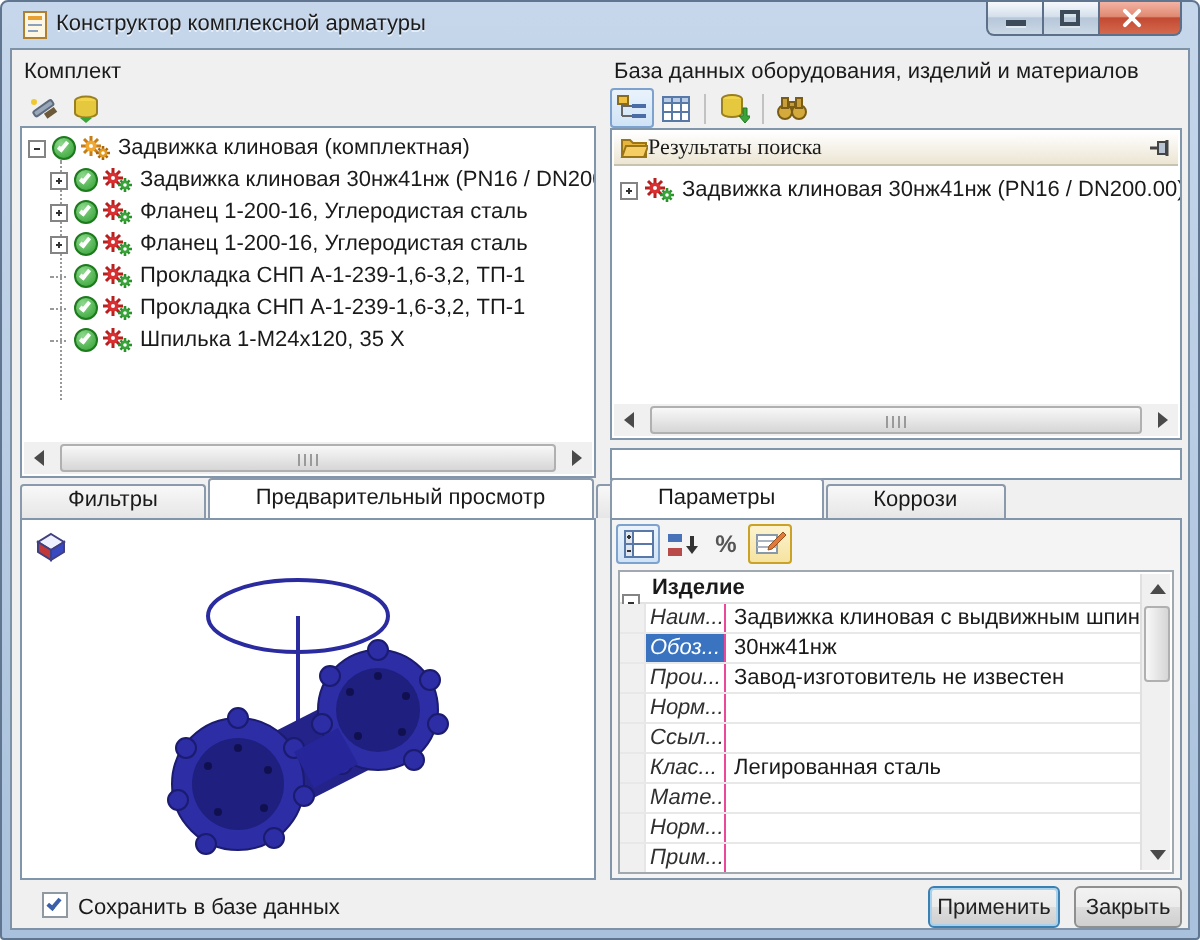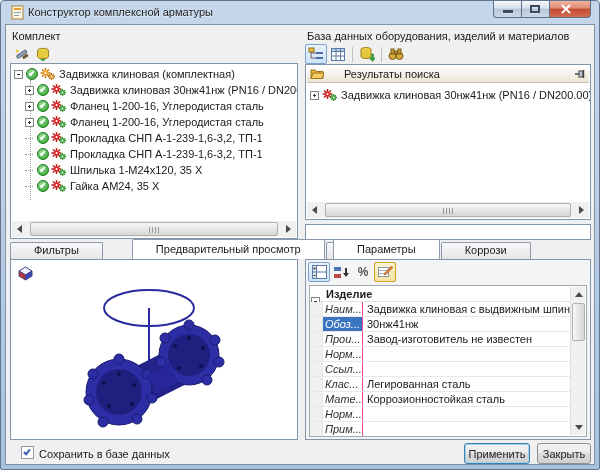--- a/index.html
+++ b/index.html
@@ -59,37 +59,37 @@
   .hthumb{height:14px;margin-top:0;background:linear-gradient(#f8f8f8,#d6d6d6);border:1px solid #b0b0b0;border-radius:2px;position:relative;}
   .hthumb::before{content:"";position:absolute;left:50%;top:4px;margin-left:-5px;width:10px;height:6px;
     background:repeating-linear-gradient(90deg,#9a9a9a 0 1px,transparent 1px 3px);}
   .vscroll{position:absolute;top:1px;bottom:1px;right:1px;width:15px;background:#f0f0f0;border-left:1px solid #e0e0e0;}
   .vthumb{position:absolute;left:0;width:13px;margin:1px;background:linear-gradient(90deg,#f8f8f8,#d6d6d6);border:1px solid #b0b0b0;border-radius:2px;}
 
   
   .tabs{position:absolute;display:flex;align-items:flex-end;height:20px;}
   .tab{height:17px;line-height:15px;padding:0 23px;border:1px solid #8a99ab;border-bottom:none;border-radius:2px 2px 0 0;
     background:linear-gradient(#f8f8f8,#e6e6e6);margin-right:1px;position:relative;z-index:1;}
-  .tab.active{height:20px;background:#fff;line-height:18px;z-index:3;margin-left:28px;}
+  .tab.active{height:20px;background:#fff;line-height:18px;z-index:3;}
 
   
   .pgrid{position:absolute;background:#fff;border:1px solid #a0a8b0;overflow:hidden;}
   .pg-cat{display:flex;height:16px;align-items:center;border-bottom:1px solid #e2e2e2;font-weight:bold;}
   .pg-row{display:flex;height:15px;border-bottom:1px solid #e8e8e8;align-items:stretch;}
   .pg-gut{width:13px;background:#f0f0f0;border-right:1px solid #e6e6e6;flex:none;position:relative;}
   .pg-label{width:40px;padding:0 2px;display:flex;align-items:center;border-right:1px solid #ec4899;flex:none;color:#303030;overflow:hidden;white-space:nowrap;font-style:italic;}
   .pg-row.sel .pg-label{background:#3a74c0;color:#fff;}
   .pg-val{padding:0 4px;white-space:nowrap;overflow:hidden;flex:1;display:flex;align-items:center;}
   .pg-exp{position:absolute;left:1px;top:3px;width:9px;height:9px;border:1px solid #848484;background:#fff;}
   .pg-exp .h{position:absolute;left:2px;right:2px;top:3px;height:1px;background:#333;}
 
   
   .grpbar{position:absolute;left:1px;right:1px;top:1px;height:17px;display:flex;align-items:center;
     background:linear-gradient(#ffffff,#ece5d3);border-bottom:1px solid #c8c2b0;padding:0 3px;}
-  .grpbar .gtext{flex:1;margin-left:20px;}
+  .grpbar .gtext{flex:1;margin-left:0;font-family:Liberation Serif, serif;}
 
   
   .cbx{position:absolute;width:13px;height:13px;background:#fff;border:1px solid #8e99a3;position:absolute;}
   .cbx i{position:absolute;left:3px;top:1px;width:4px;height:7px;border-right:2px solid #3b5ea8;border-bottom:2px solid #3b5ea8;transform:rotate(40deg);}
   .btn{position:absolute;height:21px;border:1px solid #8e8f8f;border-radius:3px;display:flex;align-items:center;justify-content:center;
     background:linear-gradient(#f2f2f2 0%,#ebebeb 50%,#dddddd 50%,#cfcfcf 100%);color:#222;}
   .btn.focused{border-color:#3c7fb1;box-shadow:0 0 0 1px #a8d2ec inset;}
 
   .pct{font-weight:bold;color:#555;font-size:12px;}
   .sort-ic{position:relative;width:14px;height:13px;}
@@ -265,31 +265,20 @@
         <div class="trow" style="padding-left:14px;">
           <span class="stub"></span>
             <span class="spacer" style="width:3px;"></span>
           <span class="chk">
               <i></i>
             </span>
           <svg class="gico" viewBox="0 0 16 14">
               <use href="#gicon-red"></use>
             </svg>
           <span class="tlabel">Шпилька 1-М24х120, 35 Х</span>
-        </div>
-        <div class="trow" style="padding-left:14px;">
-          <span class="stub"></span>
-            <span class="spacer" style="width:3px;"></span>
-          <span class="chk">
-              <i></i>
-            </span>
-          <svg class="gico" viewBox="0 0 16 14">
-              <use href="#gicon-red"></use>
-            </svg>
-          <span class="tlabel">Гайка АМ24, 35 Х</span>
         </div>
       </div>
       <div class="hscroll">
         <div class="sbtn l"></div>
         <div class="hthumb" style="flex:1;margin:0 2px;"></div>
         <div class="sbtn r"></div>
       </div>
     </div>
 
     <div class="tabs" style="left:4px;top:214px;">
@@ -498,21 +487,20 @@
             <div class="pg-val"></div>
           </div>
           <div class="pg-row">
             <div class="pg-gut"></div>
             <div class="pg-label">Клас...</div>
             <div class="pg-val">Легированная сталь</div>
           </div>
           <div class="pg-row">
             <div class="pg-gut"></div>
             <div class="pg-label">Мате...</div>
-            <div class="pg-val">Коррозионностойкая сталь</div>
           </div>
           <div class="pg-row">
             <div class="pg-gut"></div>
             <div class="pg-label">Норм...</div>
             <div class="pg-val"></div>
           </div>
           <div class="pg-row">
             <div class="pg-gut"></div>
             <div class="pg-label">Прим...</div>
             <div class="pg-val"></div>

